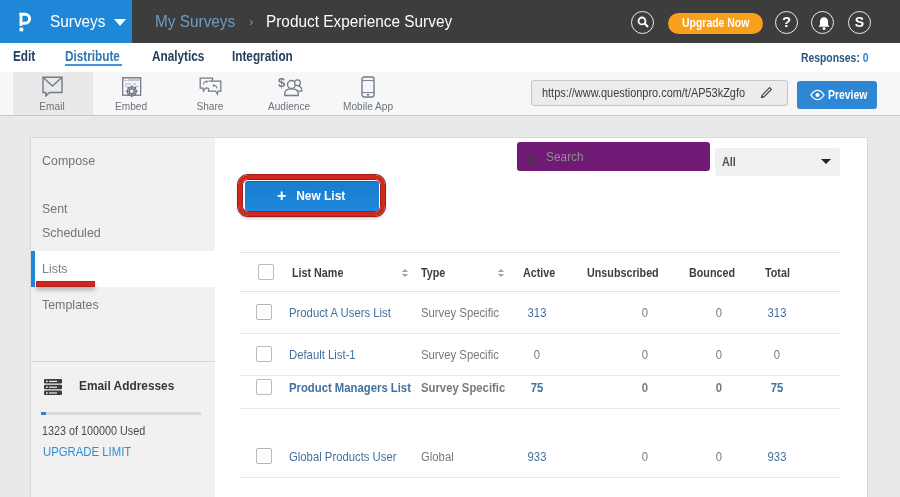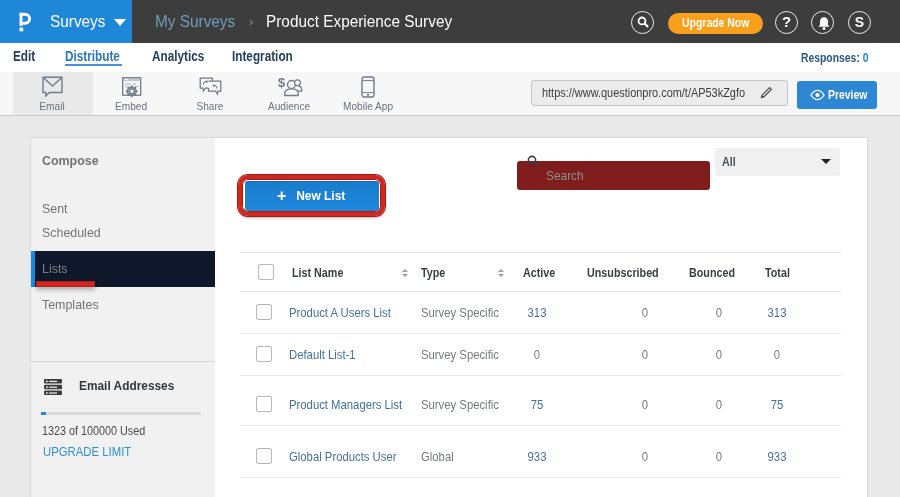--- a/index.html
+++ b/index.html
@@ -33,31 +33,31 @@
   .tool-label { width:120px; top:100px; font-size:11px; color:#6a737f; text-align:center; transform:scaleX(0.92); }
   .urlbox { left:531px; top:80px; width:257px; height:26px; background:#ececec; border:1px solid #c5c5c5; border-radius:3px; }
   .urltxt { position:absolute; left:10px; top:0; width:246px; line-height:24px; font-size:12.5px; color:#3c3c3c; white-space:nowrap; overflow:hidden; transform:scaleX(0.875); transform-origin:left center; }
   .preview { left:797px; top:81px; width:80px; height:28px; background:#2e87d4; border-radius:3px; color:#fff; font-weight:bold; font-size:13px; text-align:center; line-height:28px; }
 
   
   .card { left:30px; top:137px; width:838px; height:360px; background:#fff; border:1px solid #d9d9d9; border-bottom:none; }
   .sidebar { left:30px; top:137px; width:185px; height:360px; background:#f1f1f1; border:1px solid #d9d9d9; border-bottom:none; border-right:none; }
   .sideitem { left:31px; width:184px; height:36px; line-height:36px; padding-left:11px; font-size:13.5px; color:#737373; }
   .sideitem span { display:inline-block; transform:scaleX(0.92); transform-origin:left center; }
-  .sideitem.active { background:#0f172a; border-left:4px solid #1d87dc; padding-left:7px; color:#7e8184; }
+  .sideitem.active { background:#ffffff; border-left:4px solid #1d87dc; padding-left:7px; color:#7e8184; }
   .red-underline { left:35.5px; top:281px; width:59px; height:6px; background:#d8241f; box-shadow:inset 0 0 0 1px #aa231c, 0 3px 4px rgba(0,0,0,0.28); border-radius:1px; }
   .side-divider { left:30px; top:361px; width:185px; height:1px; background:#d5d5d5; }
   .ea-title { left:79px; top:378px; font-size:13.5px; font-weight:bold; color:#32373d; transform:scaleX(0.88); transform-origin:left center; }
   .progress { left:41px; top:412px; width:160px; height:3px; background:#d9d9d9; }
   .progress span { display:block; width:5px; height:3px; background:#2e86d2; }
   .used { left:42px; top:423px; font-size:13px; color:#4a4a4a; transform:scaleX(0.83); transform-origin:left center; }
   .upgl { left:43px; top:444px; font-size:13.5px; color:#2e8fd4; transform:scaleX(0.84); transform-origin:left center; }
 
   
-  .searchbox { left:517px; top:161px; width:193px; height:29px; background:#7f1d1d; border-radius:3px; }
+  .searchbox { left:517px; top:142px; width:193px; height:29px; background:#701a75; border-radius:3px; }
   .searchbox .ph { position:absolute; left:29px; top:0; line-height:29px; font-size:13.5px; color:#8f8f8f; transform:scaleX(0.88); transform-origin:left center; }
   .alldrop { left:715px; top:148px; width:125px; height:28px; background:#f0f0f0; border-radius:3px; font-size:13.5px; font-weight:bold; color:#4a5258; }
   .alldrop .lbl { position:absolute; left:7px; line-height:28px; transform:scaleX(0.8); transform-origin:left center; }
   .alldrop .car { position:absolute; right:9px; top:11px; width:0; height:0; border-left:5px solid transparent; border-right:5px solid transparent; border-top:5.5px solid #222; }
   .redring { left:238px; top:175px; width:147px; height:41px; border:4.5px solid #d0281f; border-radius:10px; box-shadow:0 0 0 1px #a01b14, inset 0 0 0 1px #a01b14, 0 2px 3px rgba(0,0,0,0.3); }
   .newlist { left:245px; top:181px; width:134px; height:30px; background:linear-gradient(#1a7ccc,#1e88dc); border-radius:3px; color:#fff; font-weight:bold; font-size:13px; text-align:center; line-height:29px; box-shadow:inset 0 1px 0 rgba(0,0,0,0.15); }
 
   
   .thead { left:240px; top:252px; width:601px; height:40px; border-top:1px solid #e3e3e3; border-bottom:1px solid #e3e3e3; }
   .th { position:absolute; font-size:12.5px; font-weight:bold; color:#3a3f45; top:0; height:40px; line-height:40px; transform:scaleX(0.86); transform-origin:left center; }
@@ -174,21 +174,21 @@
 </svg>
 <div class="abs preview"></div>
 <div class="abs" style="left:828px; top:81px; height:28px; line-height:28px; color:#fff; font-weight:bold; font-size:13px; transform:scaleX(0.8); transform-origin:left center;">Preview</div>
 <svg class="abs" style="left:810px; top:89px;" width="15" height="12" viewBox="0 0 16 12">
   <path d="M1 6 C3.5 2.2 6 1 8 1 C10 1 12.5 2.2 15 6 C12.5 9.8 10 11 8 11 C6 11 3.5 9.8 1 6 Z" fill="none" stroke="#fff" stroke-width="1.4"></path>
   <circle cx="8" cy="6" r="2.2" fill="#fff"></circle>
 </svg>
 
 <div class="abs card"></div>
 <div class="abs sidebar"></div>
-<div class="abs sideitem" style="top:143px;font-weight:bold;"><span>Compose</span></div>
+<div class="abs sideitem" style="top:143px;"><span>Compose</span></div>
 <div class="abs sideitem" style="top:191px;"><span>Sent</span></div>
 <div class="abs sideitem" style="top:215px;"><span>Scheduled</span></div>
 <div class="abs sideitem active" style="top:251px;"><span>Lists</span></div>
 <div class="abs sideitem" style="top:287px;"><span>Templates</span></div>
 <div class="abs red-underline"></div>
 <div class="abs side-divider"></div>
 
 <svg class="abs" style="left:44px; top:378px;" width="18" height="18" viewBox="0 0 18 18">
   <g fill="#3c3c3c">
     <rect x="0" y="1" width="18" height="4.4" rx="1"></rect>
@@ -255,21 +255,21 @@
 </div>
 <div class="abs trow" style="top:334px;">
   <span class="cb" style="left:16px; top:12px;"></span>
   <span class="td blue" style="left:49px;">Default List-1</span>
   <span class="td gray" style="left:181px;">Survey Specific</span>
   <span class="td gray num" style="left:277px;">0</span>
   <span class="td gray num" style="left:385px;">0</span>
   <span class="td gray num" style="left:459px;">0</span>
   <span class="td gray num" style="left:517px;">0</span>
 </div>
-<div class="abs trow" style="top:384px;">
+<div class="abs trow" style="top:367px;font-weight:bold;">
   <span class="cb" style="left:16px; top:12px;"></span>
   <span class="td blue" style="left:49px;">Product Managers List</span>
   <span class="td gray" style="left:181px;">Survey Specific</span>
   <span class="td blue num" style="left:277px;">75</span>
   <span class="td gray num" style="left:385px;">0</span>
   <span class="td gray num" style="left:459px;">0</span>
   <span class="td blue num" style="left:517px;">75</span>
 </div>
 <div class="abs trow" style="top:436px;">
   <span class="cb" style="left:16px; top:12px;"></span>

